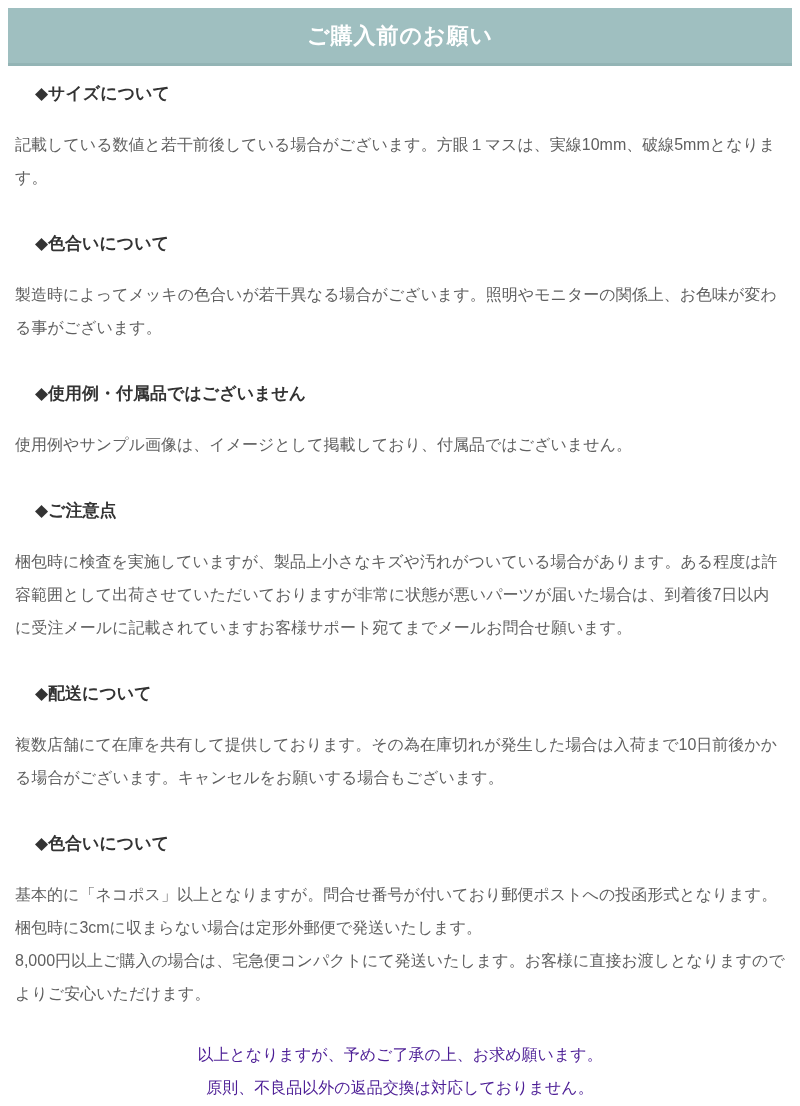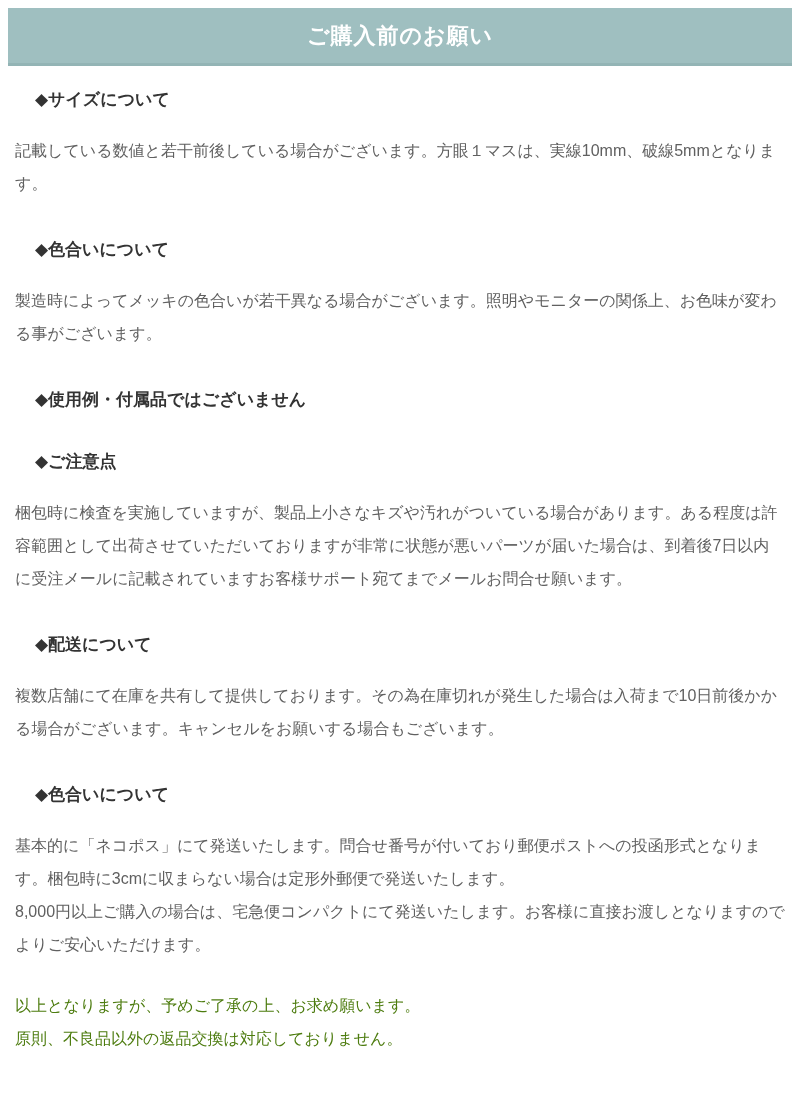--- a/index.html
+++ b/index.html
@@ -31,33 +31,34 @@
     letter-spacing: 1px;
   }
   .sec-h {
     margin-top: 38px;
     padding: 0 15px 0 35px;
     font-size: 17px;
     line-height: 24px;
     font-weight: bold;
     color: #333333;
   }
-  .sec:first-of-type .sec-h { margin-top: 22px; }
+  .sec:first-of-type .sec-h { margin-top: 16px; }
   .sec-p {
     margin: 22px 15px 0 15px;
     font-size: 16px;
     line-height: 33px;
     color: #606060;
   }
   .sec-p .line { display: block; }
   .closing {
     margin: 28px 15px 0 15px;
     font-size: 16px;
     line-height: 33px;
-    color: #4d7c0f;
+    color: #4c1d95;
+    text-align: center;
   }
   .closing .line { display: block; }
 </style>
 </head>
 <body>
 
 <div class="page">
 
   <div class="banner">
     <span class="banner-title">ご購入前のお願い</span>
@@ -68,36 +69,37 @@
     <p class="sec-p">記載している数値と若干前後している場合がございます。方眼１マスは、実線10mm、破線5mmとなります。</p>
   </section>
 
   <section class="sec">
     <h3 class="sec-h">◆色合いについて</h3>
     <p class="sec-p">製造時によってメッキの色合いが若干異なる場合がございます。照明やモニターの関係上、お色味が変わる事がございます。</p>
   </section>
 
   <section class="sec">
     <h3 class="sec-h">◆使用例・付属品ではございません</h3>
+    <p class="sec-p">使用例やサンプル画像は、イメージとして掲載しており、付属品ではございません。</p>
   </section>
 
   <section class="sec">
     <h3 class="sec-h">◆ご注意点</h3>
     <p class="sec-p">梱包時に検査を実施していますが、製品上小さなキズや汚れがついている場合があります。ある程度は許容範囲として出荷させていただいておりますが非常に状態が悪いパーツが届いた場合は、到着後7日以内に受注メールに記載されていますお客様サポート宛てまでメールお問合せ願います。</p>
   </section>
 
   <section class="sec">
     <h3 class="sec-h">◆配送について</h3>
     <p class="sec-p">複数店舗にて在庫を共有して提供しております。その為在庫切れが発生した場合は入荷まで10日前後かかる場合がございます。キャンセルをお願いする場合もございます。</p>
   </section>
 
   <section class="sec">
     <h3 class="sec-h">◆色合いについて</h3>
     <p class="sec-p">
-      <span class="line">基本的に「ネコポス」にて発送いたします。問合せ番号が付いており郵便ポストへの投函形式となります。梱包時に3cmに収まらない場合は定形外郵便で発送いたします。</span>
+      <span class="line">基本的に「ネコポス」以上となりますが。問合せ番号が付いており郵便ポストへの投函形式となります。梱包時に3cmに収まらない場合は定形外郵便で発送いたします。</span>
       <span class="line">8,000円以上ご購入の場合は、宅急便コンパクトにて発送いたします。お客様に直接お渡しとなりますのでよりご安心いただけます。</span>
     </p>
   </section>
 
   <div class="closing">
     <span class="line">以上となりますが、予めご了承の上、お求め願います。</span>
     <span class="line">原則、不良品以外の返品交換は対応しておりません。</span>
   </div>
 
 </div>

